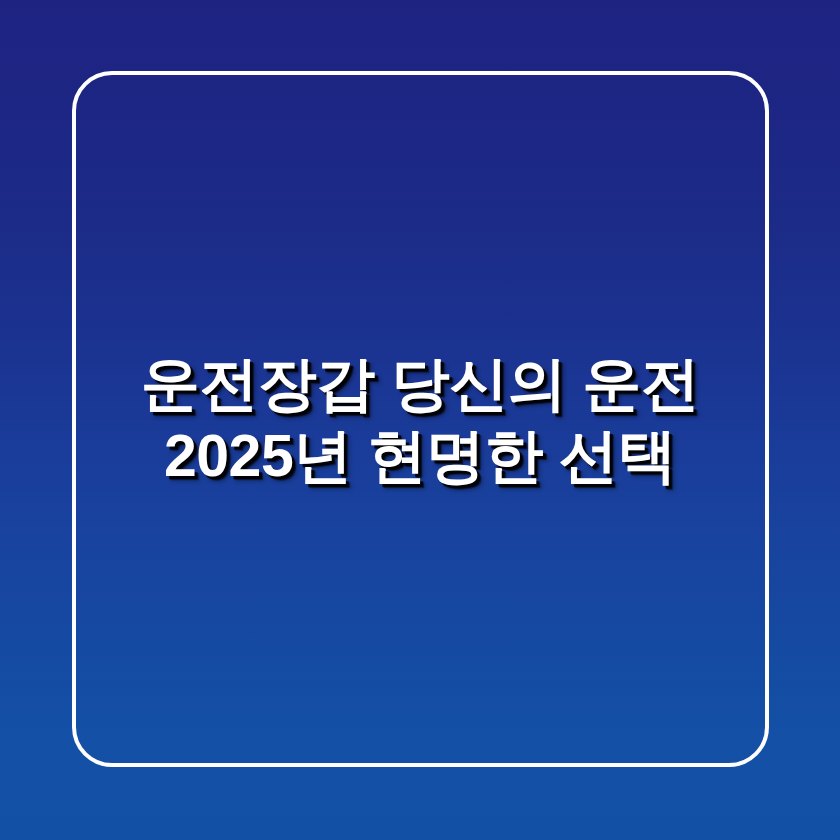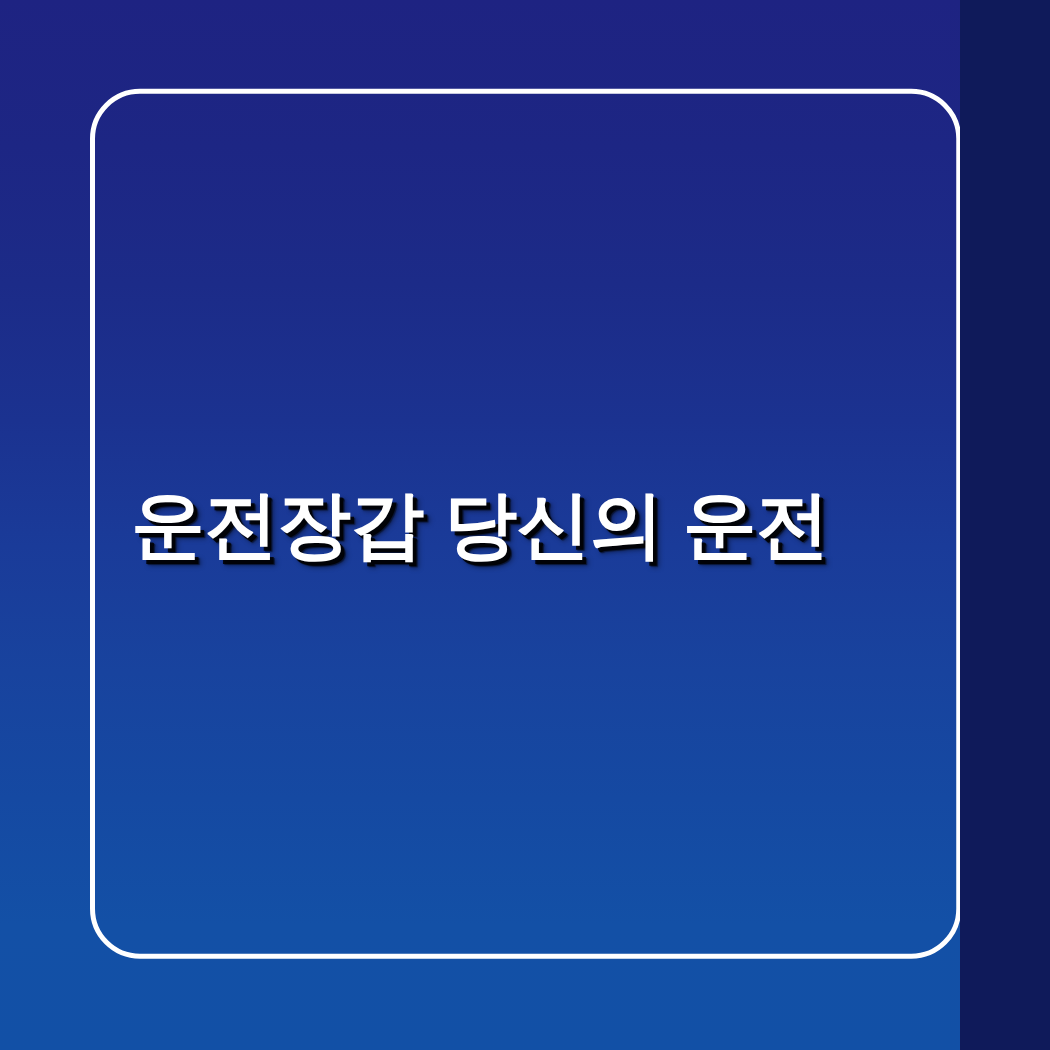--- a/index.html
+++ b/index.html
@@ -2,21 +2,21 @@
 <html><head>
 <meta charset="utf-8">
 <style>
   html, body {
     margin: 0;
     padding: 0;
     background: #0f1a5a;
   }
   #poster {
     position: relative;
-    width: 768px;
+    width: 840px;
     height: 840px;
     overflow: hidden;
     font-family: "Liberation Sans", "DejaVu Sans", sans-serif;
     background: linear-gradient(
       180deg,
       #1e2382 0%,
       #1d2684 14%,
       #1c2b88 27%,
       #1b3290 40%,
       #1a3b99 52%,
@@ -73,15 +73,16 @@
 </style>
 </head>
 <body>
 
 <div id="poster">
 
   <div id="frame"></div>
 
   <div id="headline">
     <span class="hl-line">운전장갑 당신의 운전</span>
+    <span class="hl-line">2025년 현명한 선택</span>
   </div>
 
 </div>
 
 </body></html>

